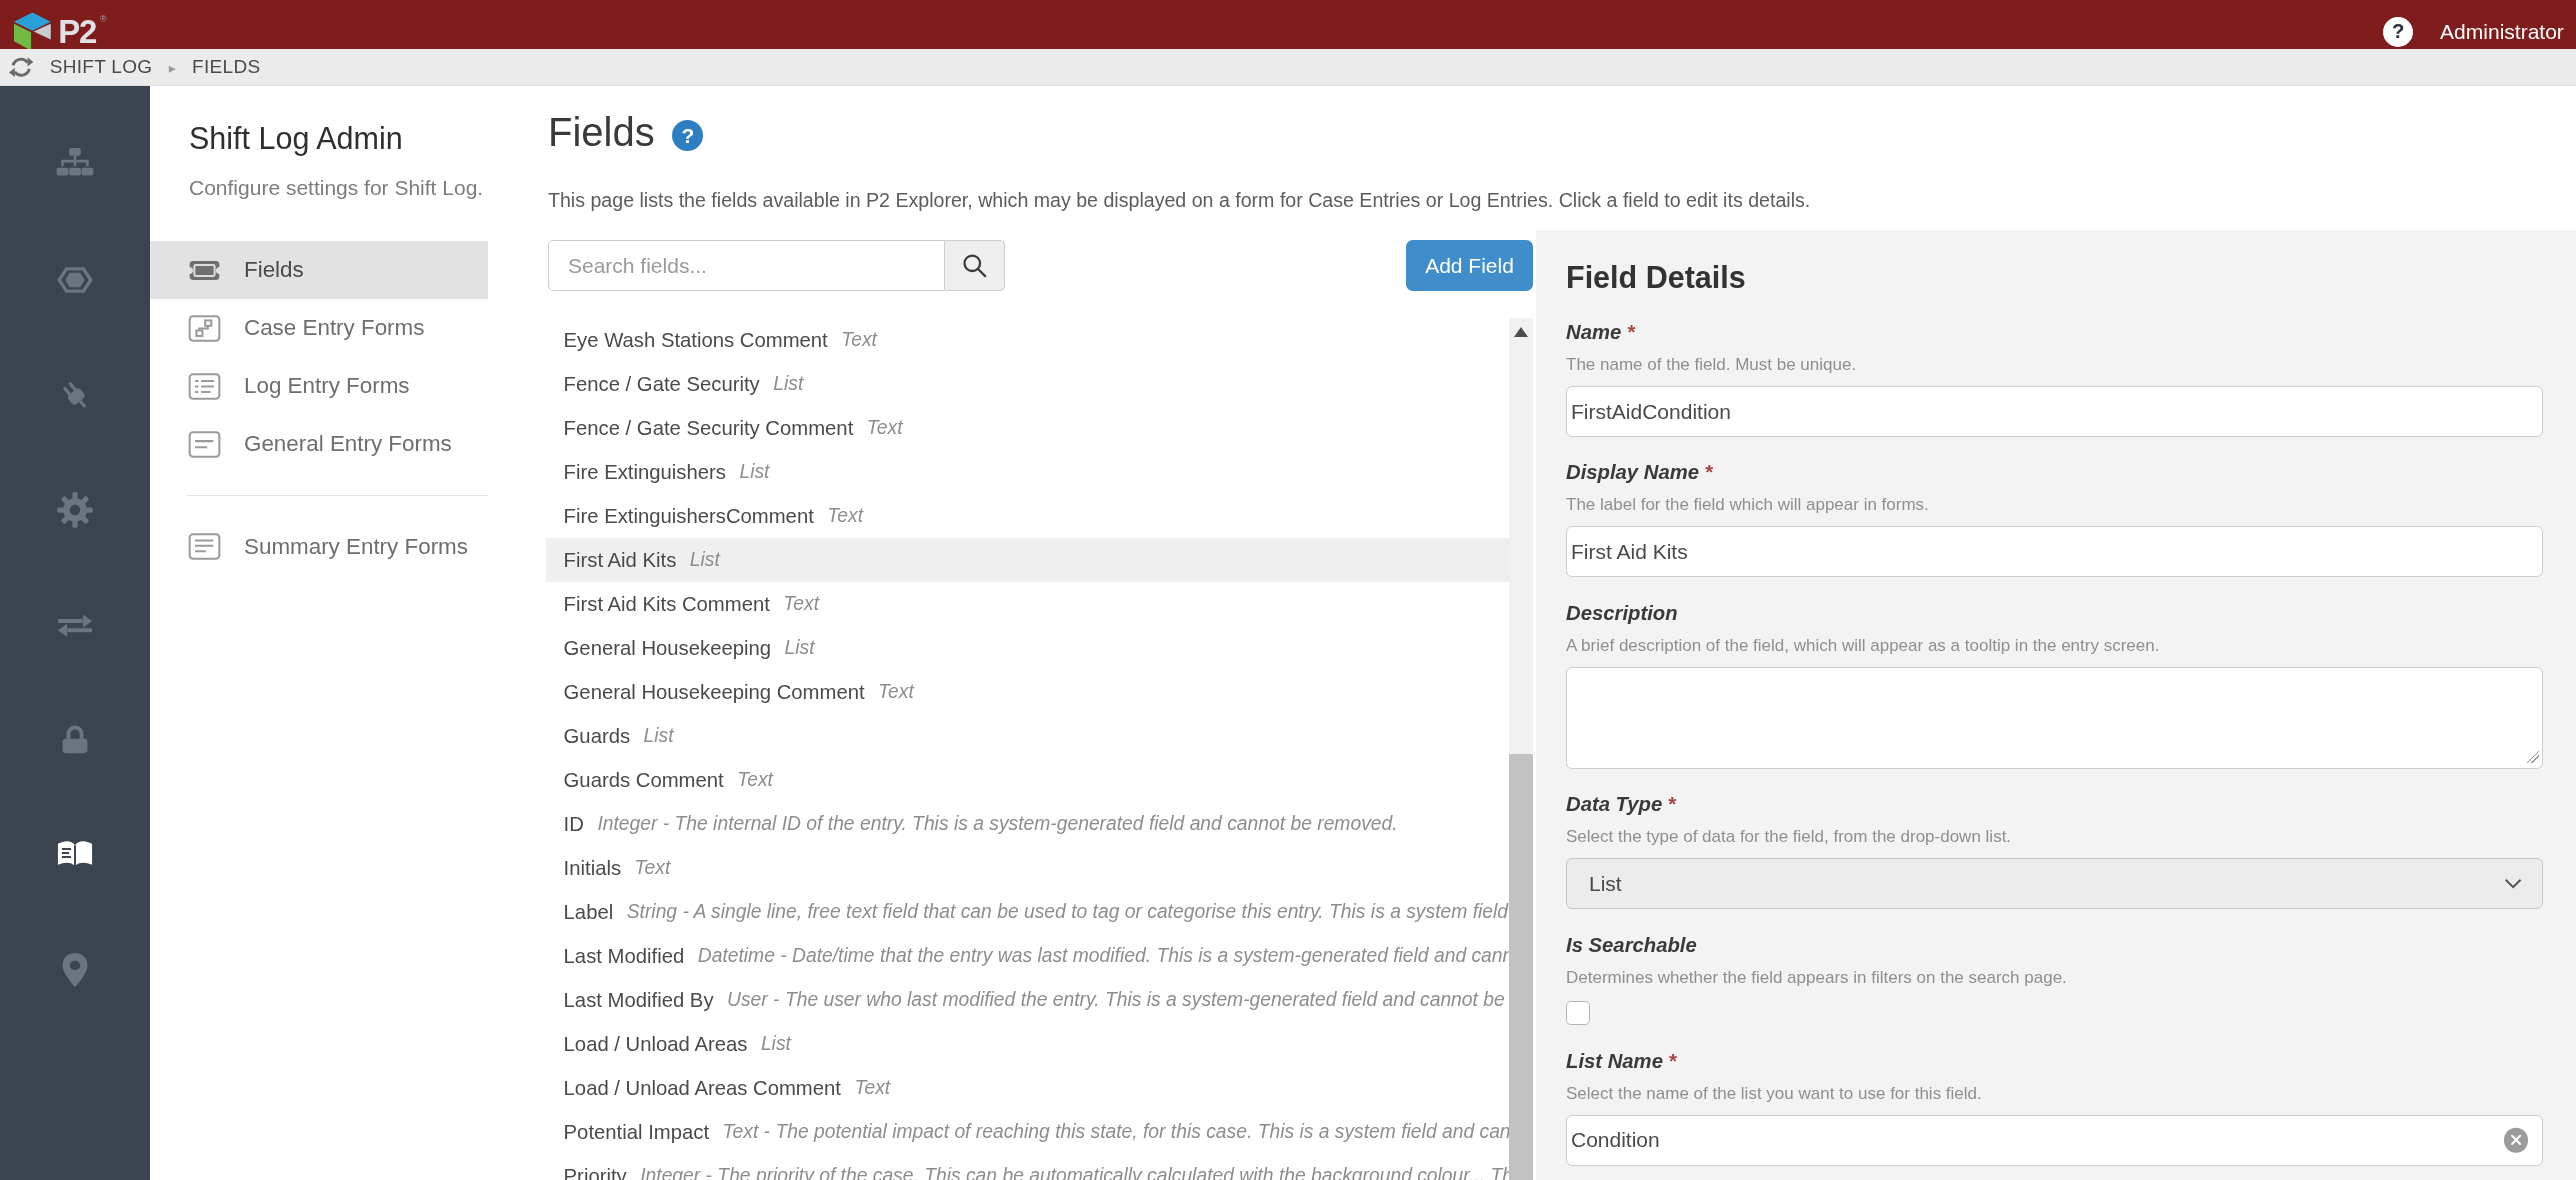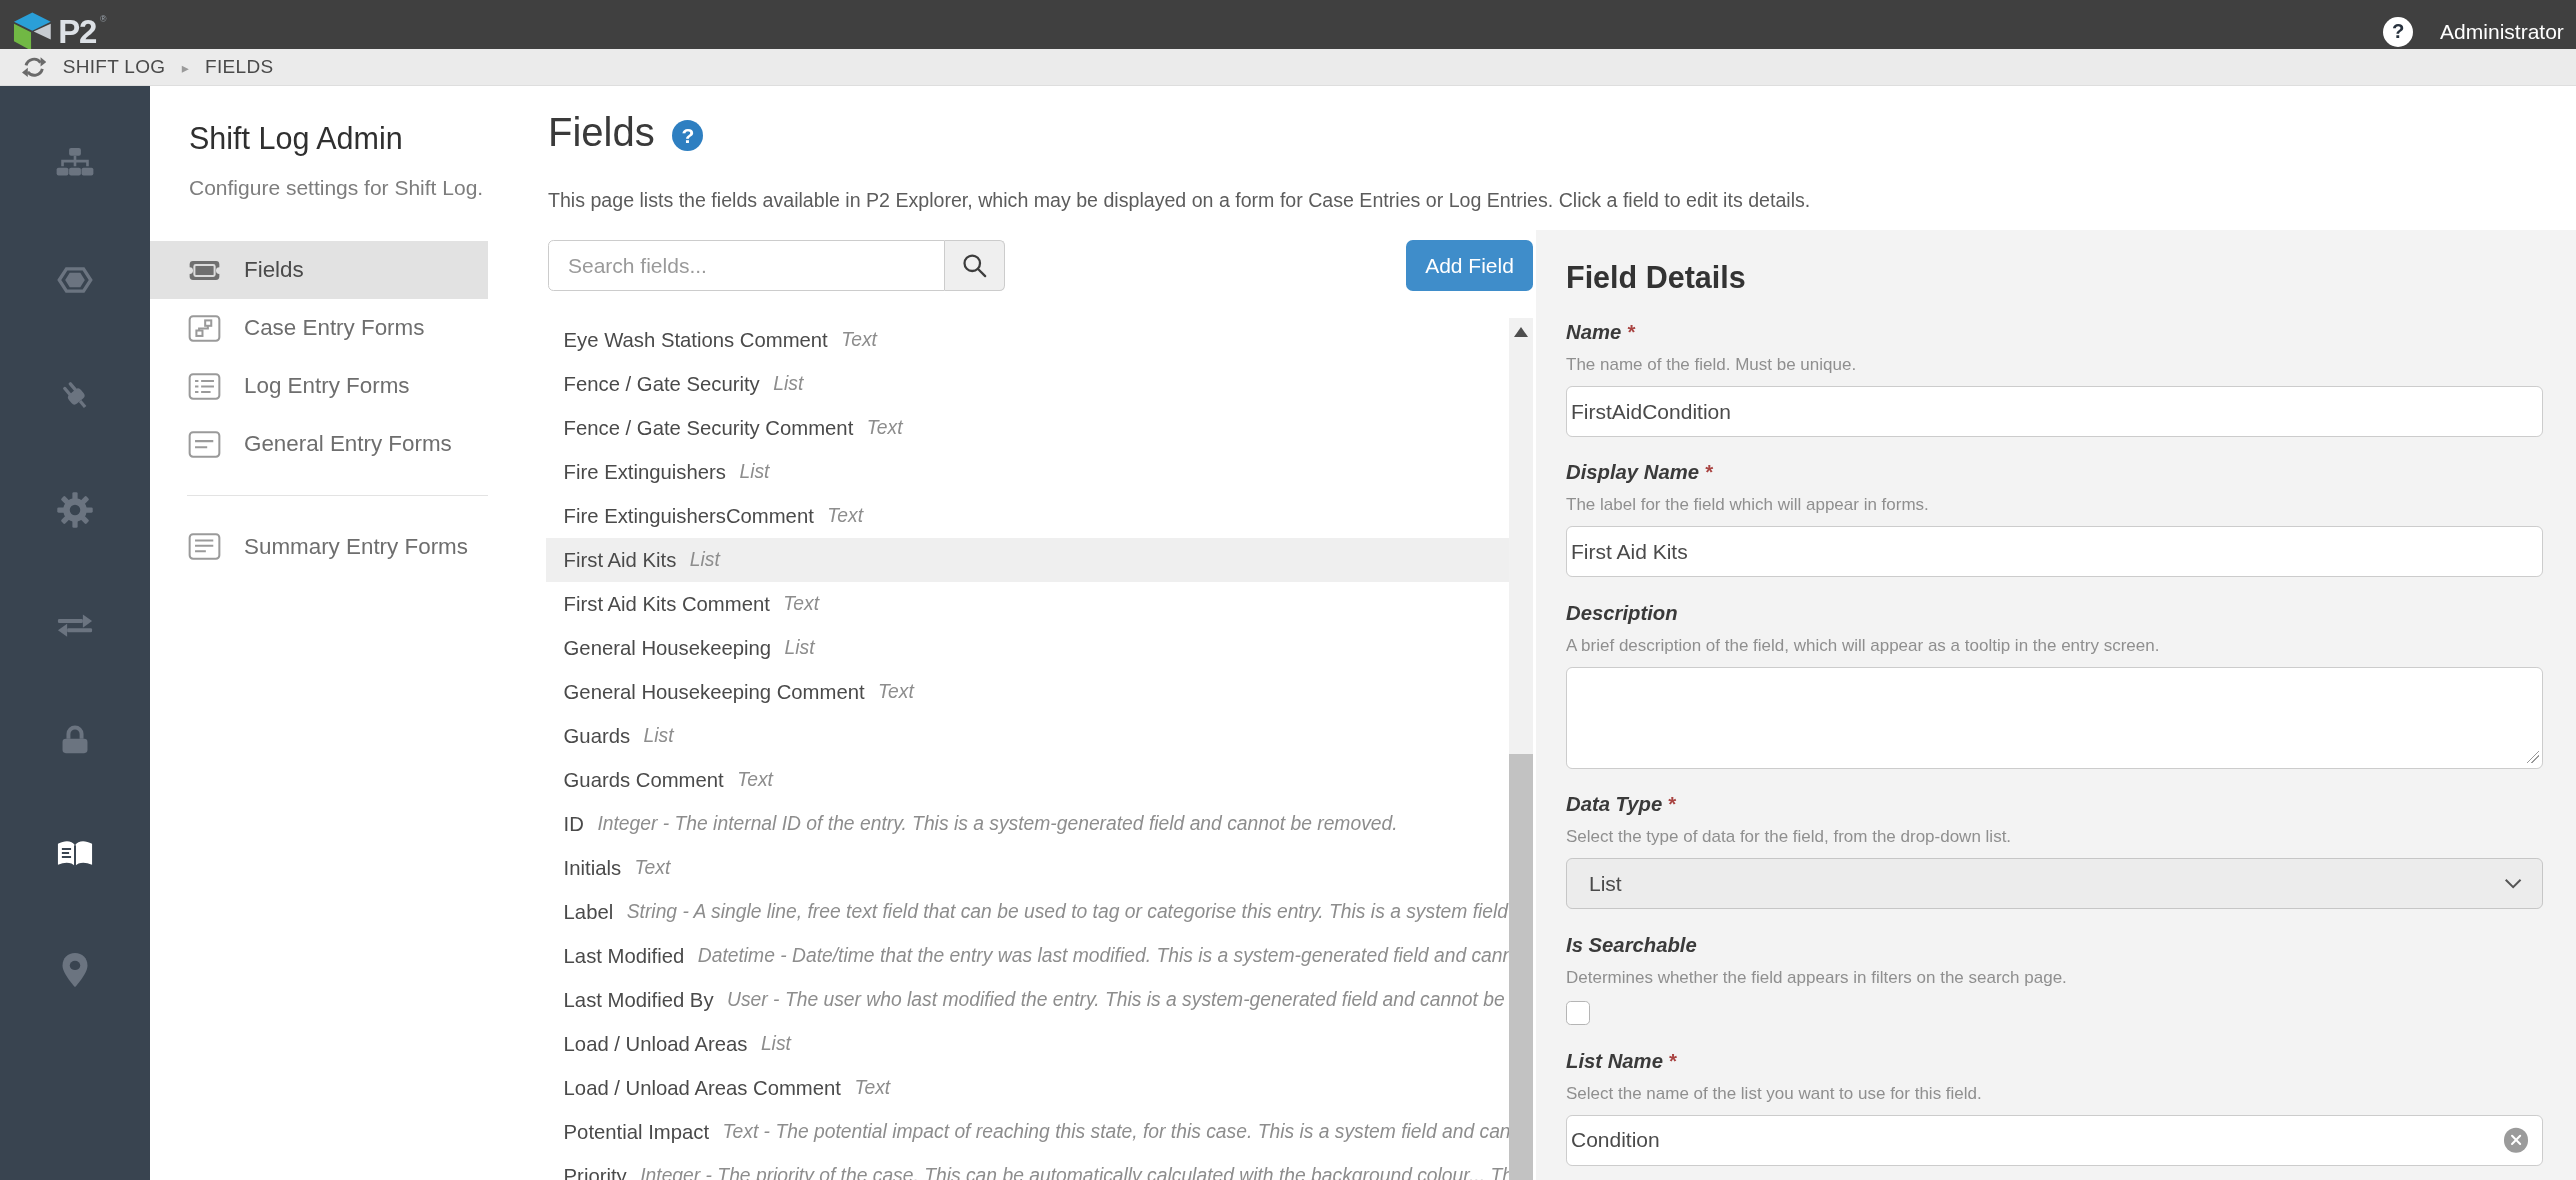--- a/index.html
+++ b/index.html
@@ -1,33 +1,33 @@
 <!DOCTYPE html>
 <html style="font-size:11px"><head>
 <meta charset="utf-8">
 <style>
   * { margin:0; padding:0; box-sizing:border-box; }
   html,body { width:2576px; height:1181px; background:#fff; overflow:hidden;
     font-family:"Liberation Sans","DejaVu Sans",sans-serif; }
   body { position:relative; }
 
   
-  .topbar { position:absolute; left:0; top:0; right:0; height:63px; background:#404040;
+  .topbar { position:absolute; left:0; top:0; right:0; height:63px; background:#7f1d1d;
     display:flex; align-items:center; }
   .logo { margin-left:12.2px; display:flex; align-items:flex-start; gap:4.1px; }
   .logo-text { color:#dde1e6; font-size:33px; font-weight:bold; letter-spacing:-1.4px; line-height:41px; }
   .logo-reg { color:#9aa2ab; font-size:8.8px; margin-top:2.7px; }
   .topbar-right { margin-left:auto; display:flex; align-items:center; gap:27px; margin-right:12.2px; }
   .help-circle { width:30px; height:30px; border-radius:50%; background:#fff; color:#28323e;
     font-size:20.3px; font-weight:bold; display:flex; align-items:center; justify-content:center; }
   .user-name { color:#fff; font-size:21px; }
 
   
   .breadcrumb { position:absolute; top:49px; left:0; right:0; height:37px; background:#ebebeb;
-    border-bottom:0.7px solid #dedede; display:flex; align-items:center; gap:16.3px; padding-left:22px;
+    border-bottom:0.7px solid #dedede; display:flex; align-items:center; gap:16.3px; padding-left:9px;
     font-size:19px; color:#4a4a4a; }
   .crumb { letter-spacing:0.3px; }
   .crumb-sep { color:#9a9a9a; font-size:14.2px; padding-top:1.4px; }
 
   
   .rail { position:absolute; top:86px; bottom:0; left:0; width:150px; background:#394450;
     display:flex; flex-direction:column; align-items:center; padding-top:57px; }
   .rail-item { width:43px; height:43px; margin-bottom:72px; display:flex;
     align-items:center; justify-content:center; cursor:pointer; }
 

